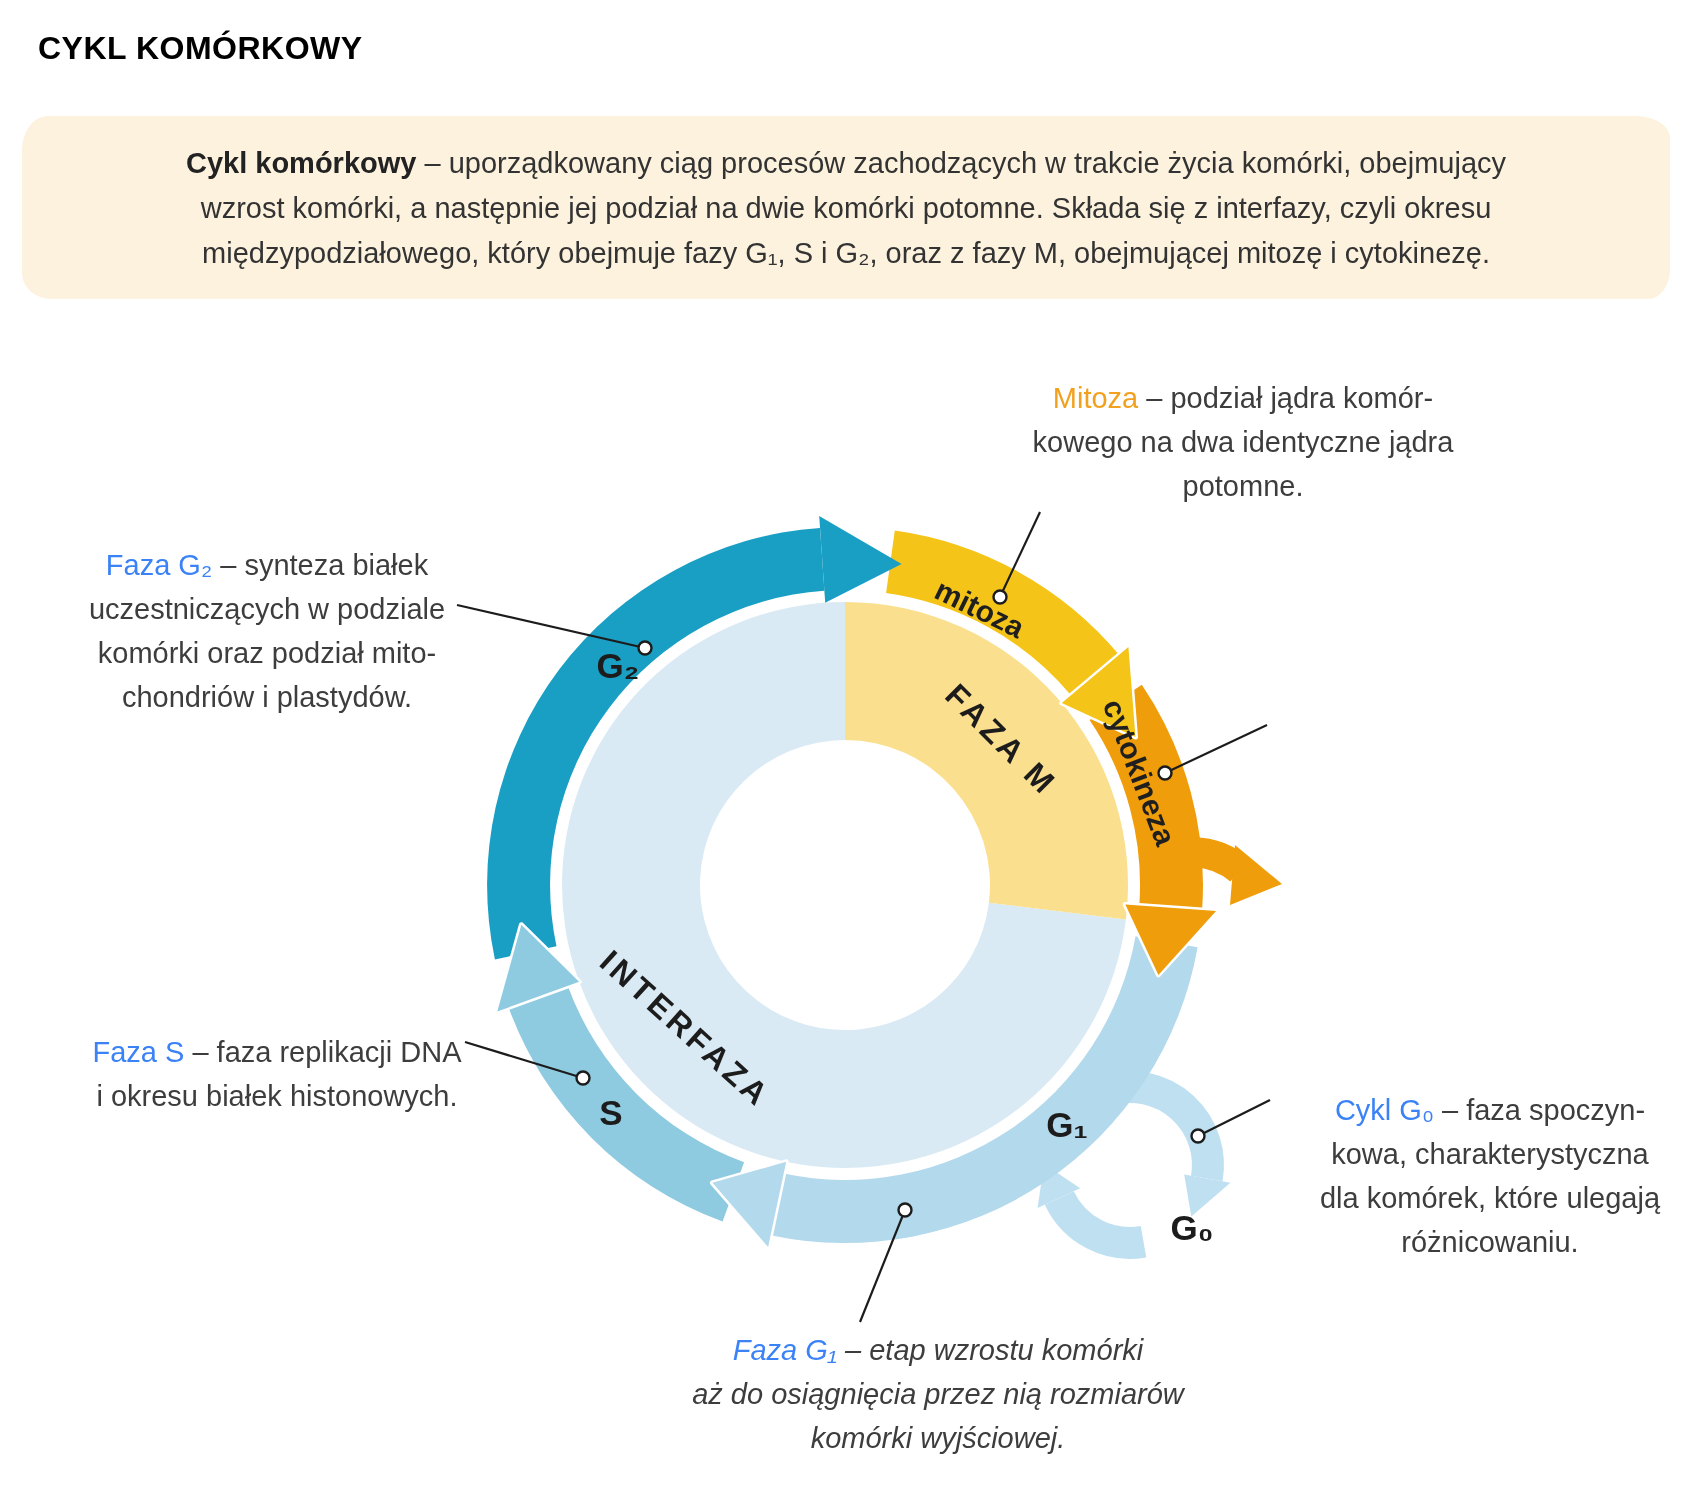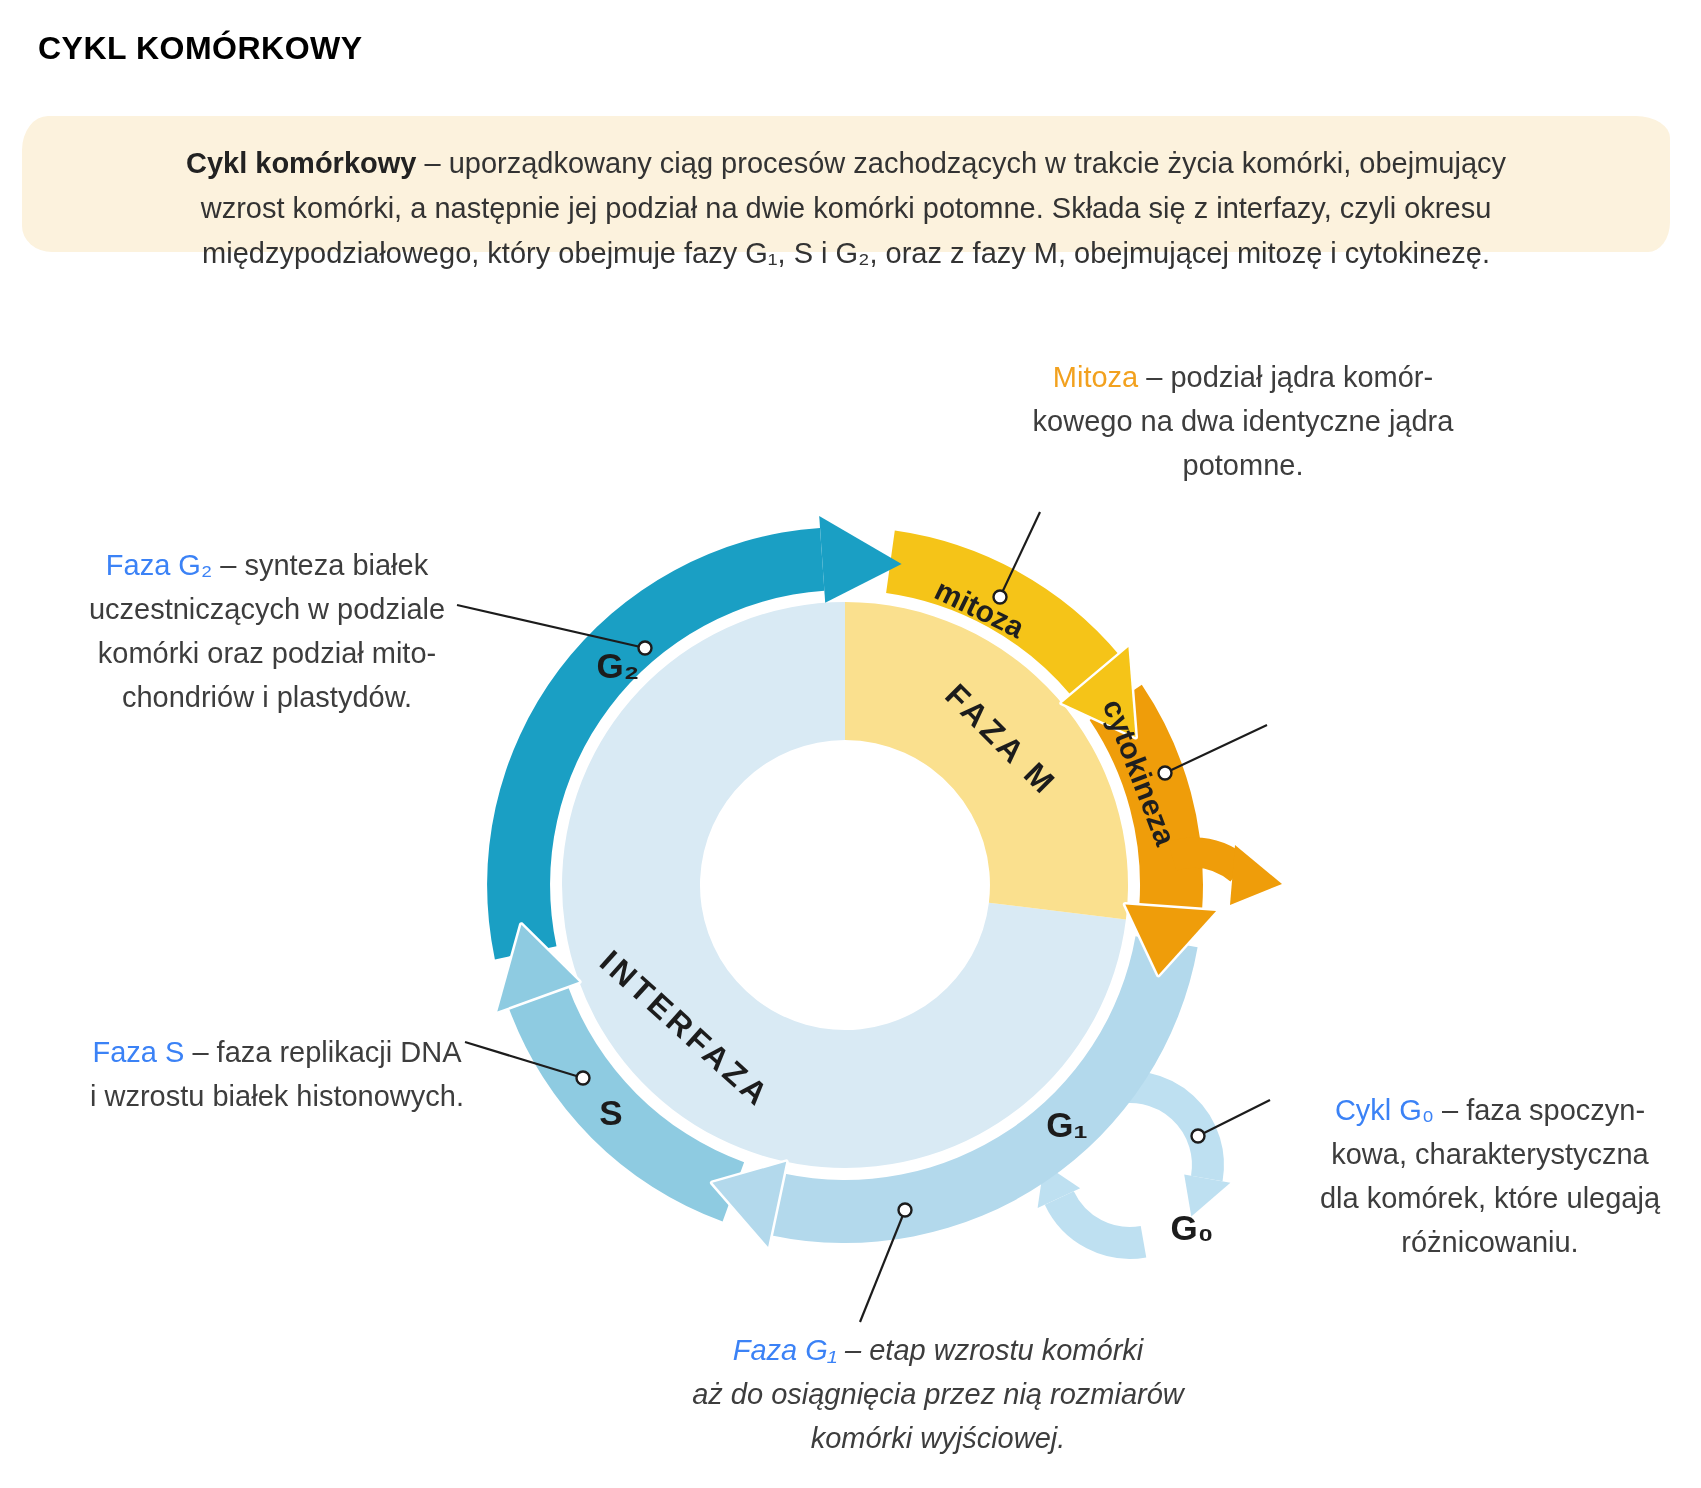--- a/index.html
+++ b/index.html
@@ -7,21 +7,21 @@
     position:relative; width:1701px; height:1488px; background:#ffffff;
     font-family:"Liberation Sans","DejaVu Sans",sans-serif; overflow:hidden;text-align:center;
   }
   .h-title{
     position:absolute; margin:0; font-size:32px; font-weight:800;
     letter-spacing:.5px; color:#000;
   }
   #main-title{left:38px; top:30px;}
   #section-title{left:38px; top:314px;}
   .defbox{
-    position:absolute; left:22px; top:116px; width:1648px; height:136px;
+    position:absolute; left:22px; top:116px; width:1648px; height:183px;
     background:#FCF2DD; border-radius:26px 34px 22px 30px / 34px 22px 30px 26px;
     box-sizing:border-box; padding:25px 34px;
   }
   .defbox p{margin:0; font-size:29px; line-height:45px; color:#333;}
   .defterm{font-weight:700; color:#222;}
   .pre{white-space:pre-line;}
   .ann{position:absolute; font-size:29px; line-height:44px; color:#3d3d3d; width:560px;}
   .term-blue{color:#3b82f6;}
   .term-orange{color:#F2A11E;}
   .diagram-svg{position:absolute; left:0; top:0; width:1701px; height:1488px;}
@@ -96,37 +96,37 @@
     <line class="leader" x1="465" y1="1042" x2="583" y2="1078"></line>
     <circle class="dot" cx="583" cy="1078" r="6.5"></circle>
 
     <line class="leader" x1="1270" y1="1100" x2="1198" y2="1136"></line>
     <circle class="dot" cx="1198" cy="1136" r="6.5"></circle>
 
     <line class="leader" x1="860" y1="1322" x2="905" y2="1210"></line>
     <circle class="dot" cx="905" cy="1210" r="6.5"></circle>
   </svg>
 
-  <div class="ann" style="left:963px; top:355px;">
+  <div class="ann" style="left:963px; top:376px;">
     <span class="term-orange">Mitoza</span><span class="pre"> – podział jądra komór-
 kowego na dwa identyczne jądra
 potomne.</span>
   </div>
 
   <div class="ann" style="left:37px; top:543px; width:460px;">
     <span class="term-blue">Faza G₂</span><span class="pre"> – synteza białek
 uczestniczących w podziale
 komórki oraz podział mito-
 chondriów i plastydów.</span>
   </div>
 
 
   <div class="ann" style="left:37px; top:1030px; width:480px;">
     <span class="term-blue">Faza S</span><span class="pre"> – faza replikacji DNA
-i wzrostu białek histonowych.</span>
+i okresu białek histonowych.</span>
   </div>
 
   <div class="ann" style="left:1280px; top:1088px; width:420px;">
     <span class="term-blue">Cykl G₀</span><span class="pre"> – faza spoczyn-
 kowa, charakterystyczna
 dla komórek, które ulegają
 różnicowaniu.</span>
   </div>
 
   <div class="ann" style="left:658px; top:1328px;font-style:italic;">

